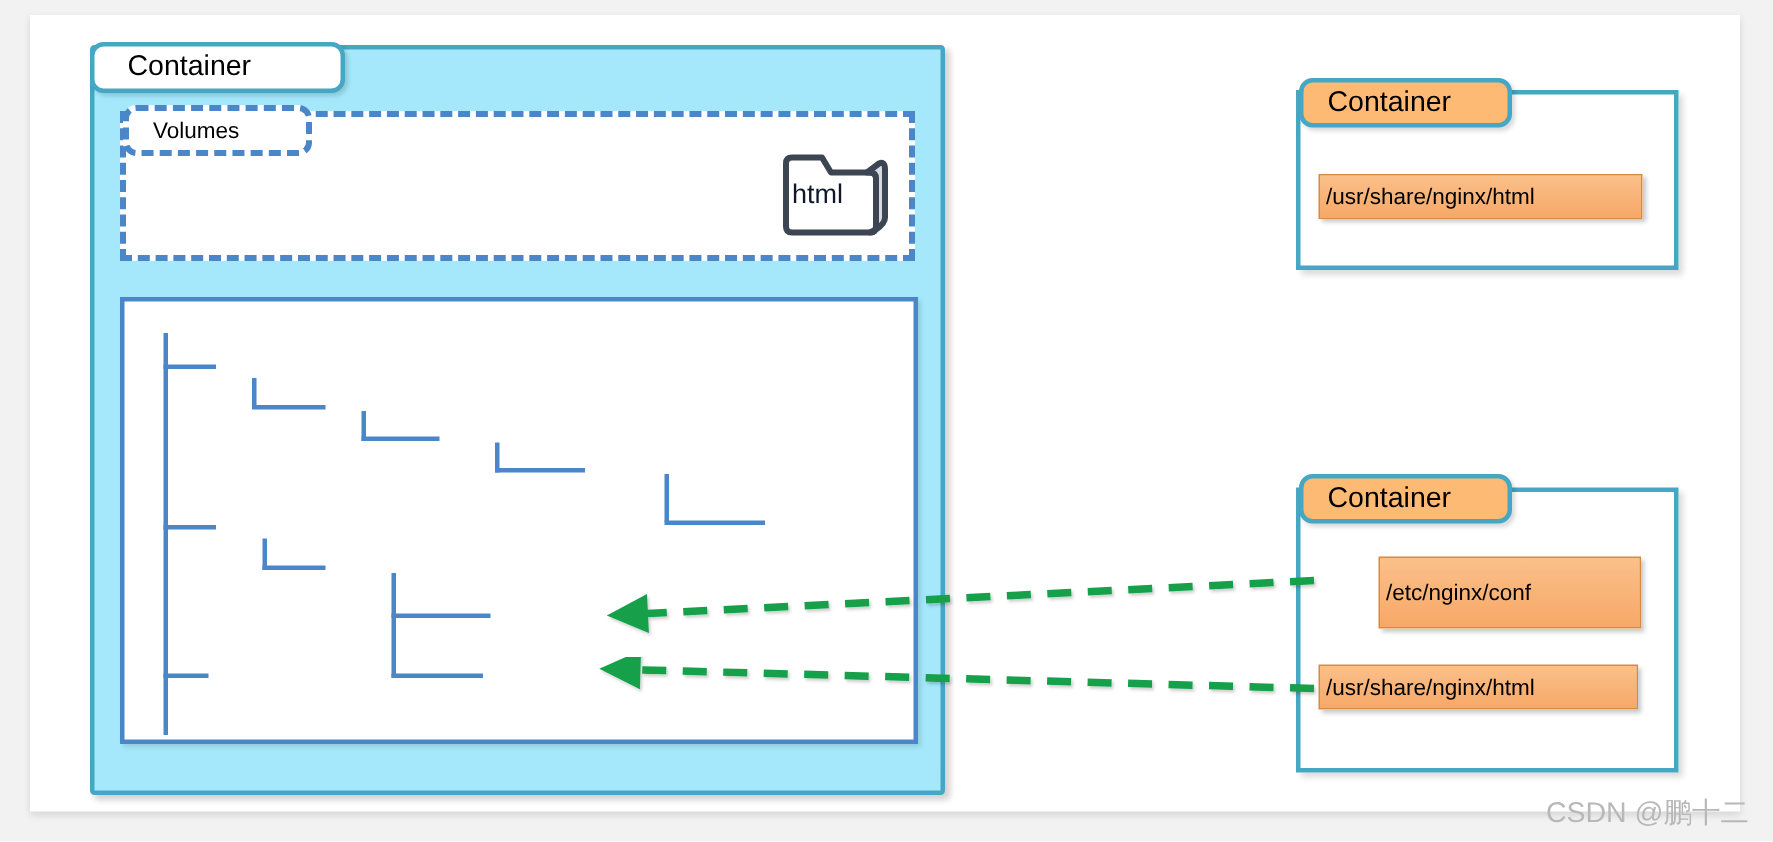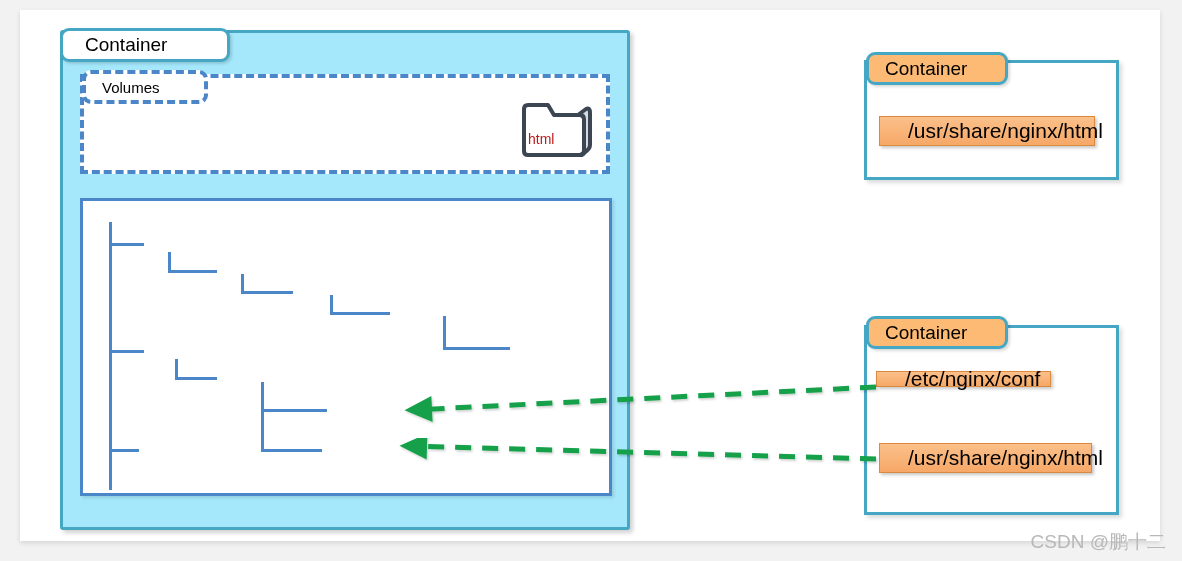--- a/index.html
+++ b/index.html
@@ -153,23 +153,23 @@
     position: absolute;
     left: 518px;
     top: 97px;
     width: 78px;
     height: 62px;
     z-index: 9;
   }
   #folder .flabel {
     position: absolute;
     left: 10px;
-    top: 34px;
-    font-size: 14px;
-    color: #b91c1c;
+    top: 22px;
+    font-size: 18px;
+    color: #0f172a;
   }
 
   
   .container-box {
     position: absolute;
     box-sizing: border-box;
     background: #ffffff;
     border: 3px solid #45A7C4;
     z-index: 2;
     box-shadow: 3px 3px 4px rgba(0,0,0,0.14);
@@ -188,22 +188,22 @@
     z-index: 7;
     box-shadow: 2px 2px 3px rgba(0,0,0,0.15);
   }
   .path-chip {
     position: absolute;
     box-sizing: border-box;
     background: linear-gradient(to bottom, #FBC08A, #F6A867);
     border: 1.5px solid #D98A3E;
     display: flex;
     align-items: center;
-    padding-left: 28px;
-    font-size: 21px;
+    padding-left: 4px;
+    font-size: 15px;
     color: #000;
     z-index: 8;
     box-shadow: 2px 2px 3px rgba(0,0,0,0.22);
     white-space: nowrap;
   }
 
   
   #arrows {
     position: absolute;
     left: 0;
@@ -315,21 +315,21 @@
     <span>Container</span>
   </div>
   <div class="path-chip" style="left:879px; top:116px; width:216px; height:30px;">
     <span>/usr/share/nginx/html</span>
   </div>
 
   <div class="container-box" style="left:864px; top:325px; width:255px; height:190px;"></div>
   <div class="container-tab" style="left:866px; top:316px; width:142px; height:33px;">
     <span>Container</span>
   </div>
-  <div class="path-chip" style="left:876px; top:371px; width:175px; height:16px;">
+  <div class="path-chip" style="left:919px; top:371px; width:175px; height:48px;">
     <span>/etc/nginx/conf</span>
   </div>
   <div class="path-chip" style="left:879px; top:443px; width:213px; height:30px;">
     <span>/usr/share/nginx/html</span>
   </div>
 
   <svg id="arrows">
     <defs>
       <marker id="arrow-orange" markerWidth="7" markerHeight="7" refX="4.5" refY="3.2" orient="auto" markerUnits="strokeWidth">
         <path d="M0.5,0.6 L6,3.2 L0.5,5.8 Z" fill="#EF8B35"></path>

